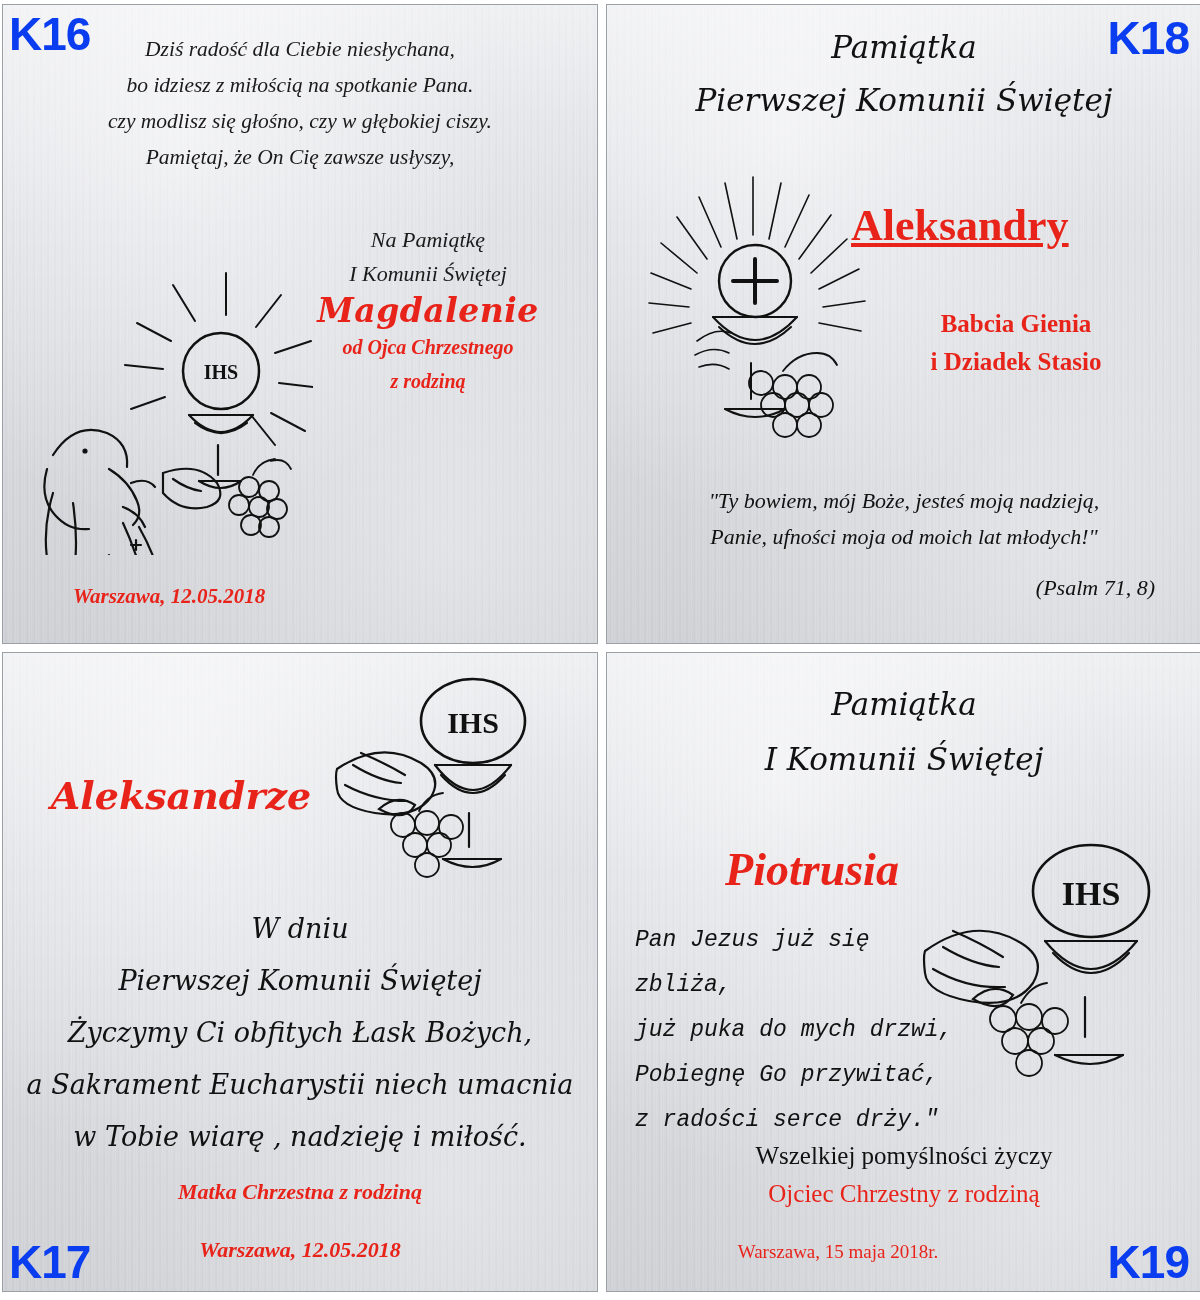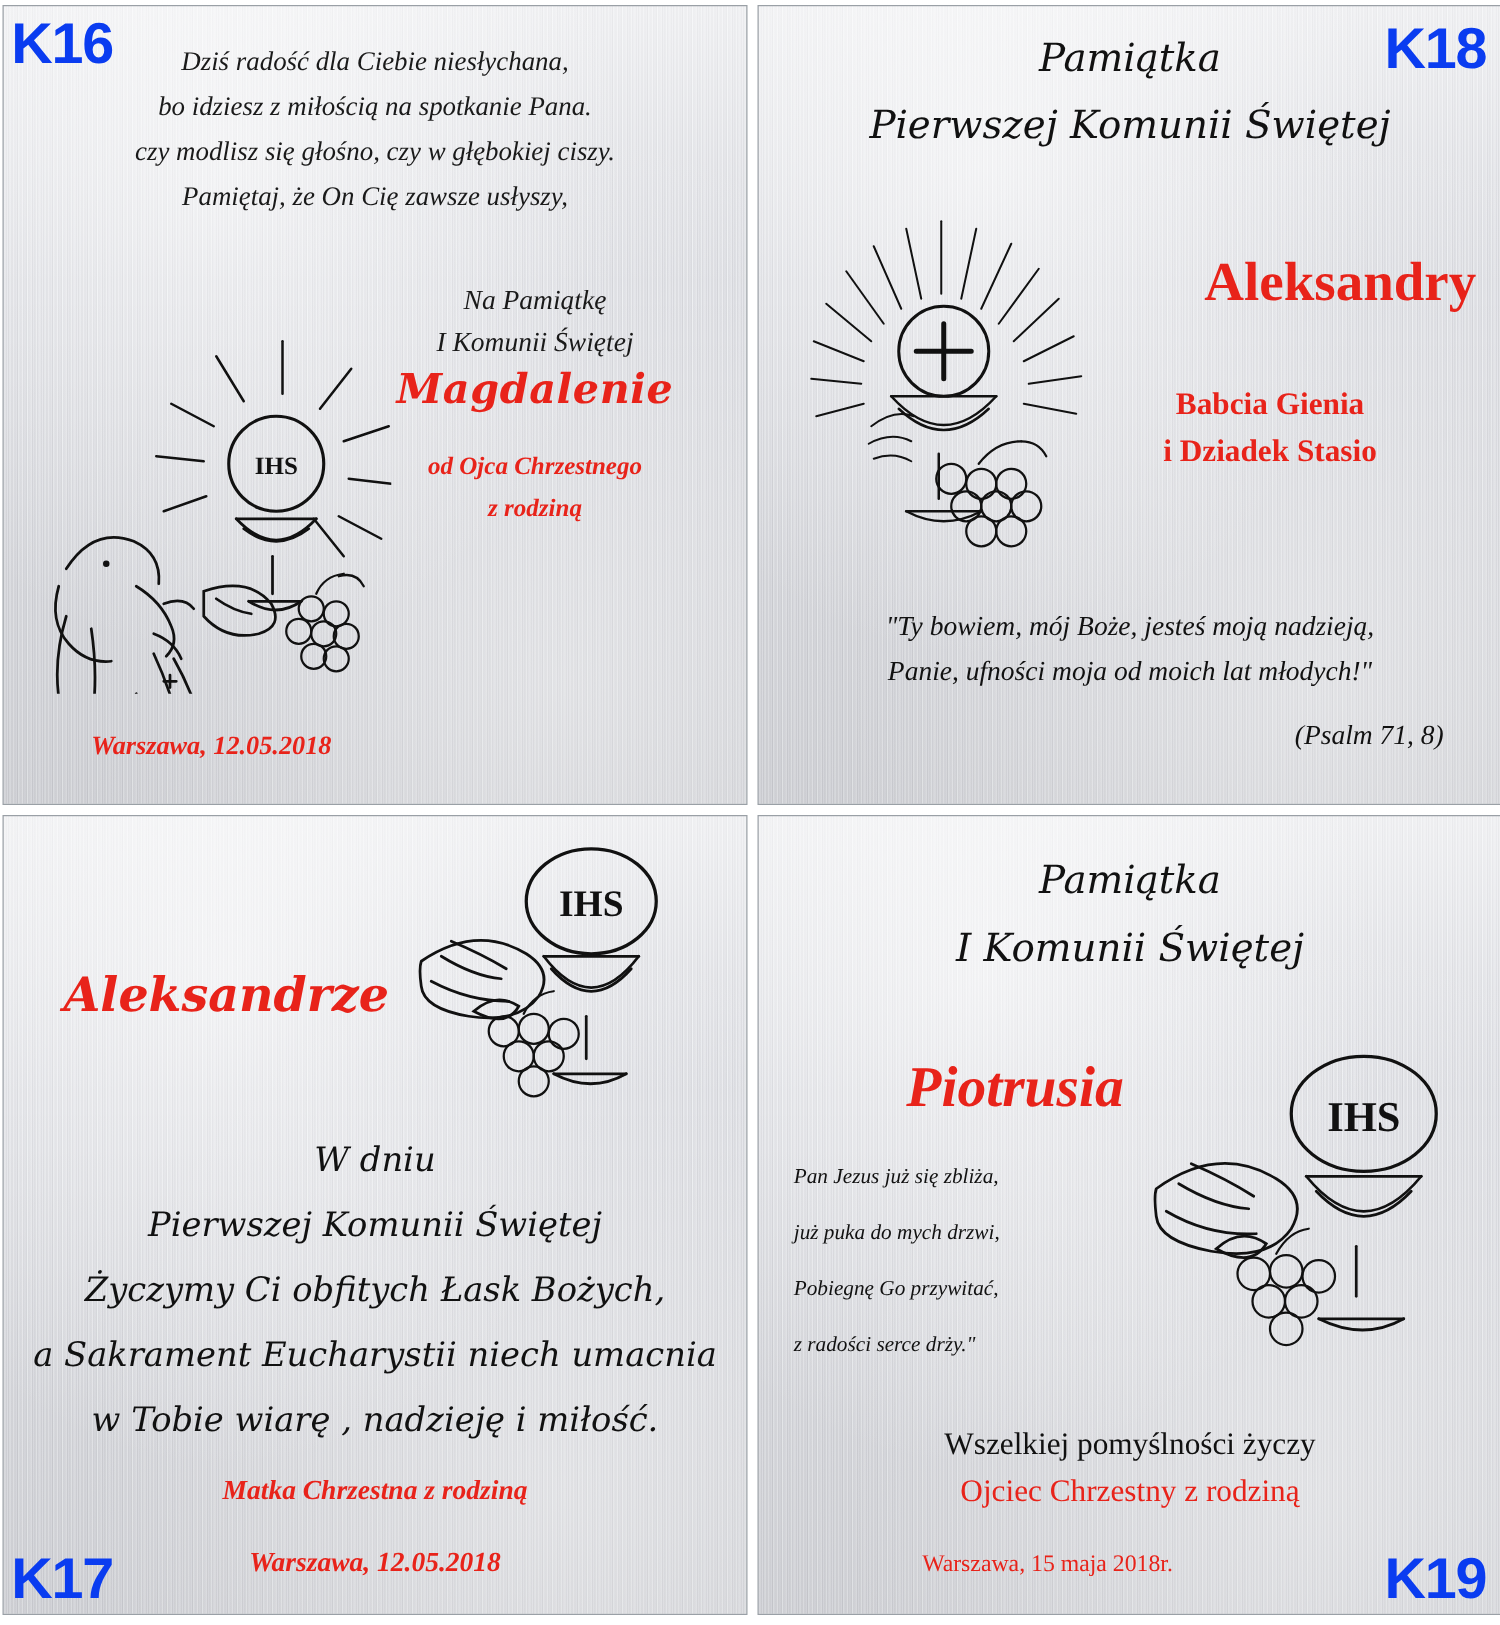--- a/index.html
+++ b/index.html
@@ -65,40 +65,40 @@
   }
   .k16-right{
     position:absolute;right:34px;top:218px;width:270px;text-align:center;
   }
   .k16-right .l1{font-size:22px;font-style:italic;line-height:34px;color:#1a1a1a;}
   .k16-name{
     font-size:33px;color:#e8231a;font-style:italic;font-weight:bold;
     font-family:"DejaVu Serif", serif;letter-spacing:0.5px;
   }
   .k16-from{
-    margin-top:26px;font-size:20px;color:#e8231a;font-style:italic;font-weight:bold;line-height:34px;
+    font-size:20px;color:#e8231a;font-style:italic;font-weight:bold;line-height:34px;
     font-family:"Liberation Serif", serif;
   }
   .k16-place{
     position:absolute;left:70px;right:0;bottom:34px;text-align:left;
     font-size:21px;color:#e8231a;font-style:italic;font-weight:bold;
   }
   .k16-art{position:absolute;left:10px;top:250px;width:300px;height:300px;}
 
   
   .k18-title{
     position:absolute;left:0;right:0;top:16px;text-align:center;
     font-family:"DejaVu Serif", serif;font-style:italic;color:#111;
   }
   .k18-title .t1{font-size:31px;line-height:52px;}
   .k18-title .t2{font-size:31px;line-height:54px;}
   .k18-art{position:absolute;left:26px;top:160px;width:250px;height:300px;}
   .k18-name{
-    position:absolute;right:20px;top:195px;width:330px;text-align:right;
-    font-size:44px;font-weight:bold;color:#e8231a;font-family:"Liberation Serif",serif;
+    position:absolute;right:20px;top:195px;width:330px;text-align:left;
+    font-size:44px;font-weight:bold;color:#e8231a;font-family:"Liberation Serif",serif;text-decoration:underline;
   }
   .k18-from{
     position:absolute;right:20px;top:300px;width:330px;text-align:center;
     font-size:25px;font-weight:bold;color:#e8231a;line-height:38px;font-family:"Liberation Serif",serif;
   }
   .k18-quote{
     position:absolute;left:26px;right:26px;bottom:88px;text-align:center;
     font-size:22px;font-style:italic;color:#111;line-height:36px;
   }
   .k18-psalm{
@@ -134,22 +134,22 @@
   }
   .k19-title .t1{font-size:31px;line-height:54px;}
   .k19-title .t2{font-size:31px;line-height:56px;}
   .k19-name{
     position:absolute;left:40px;top:190px;width:330px;text-align:center;
     font-size:46px;font-weight:bold;color:#e8231a;font-style:italic;
     font-family:"Liberation Serif",serif;
   }
   .k19-poem{
     position:absolute;left:28px;top:265px;width:330px;text-align:left;
-    font-size:17px;font-style:italic;color:#111;line-height:45px;
-    font-family:Liberation Serif, serif;
+    font-size:23px;font-style:italic;color:#111;line-height:45px;
+    font-family:Liberation Mono, monospace;
   }
   .k19-art{position:absolute;right:6px;top:180px;width:300px;height:300px;}
   .k19-wish{
     position:absolute;left:0;right:0;bottom:78px;text-align:center;
     font-size:25px;line-height:38px;font-family:"Liberation Serif",serif;
   }
   .k19-wish .w1{color:#111;}
   .k19-wish .w2{color:#e8231a;}
   .k19-place{
     position:absolute;left:0;right:132px;bottom:28px;text-align:center;

